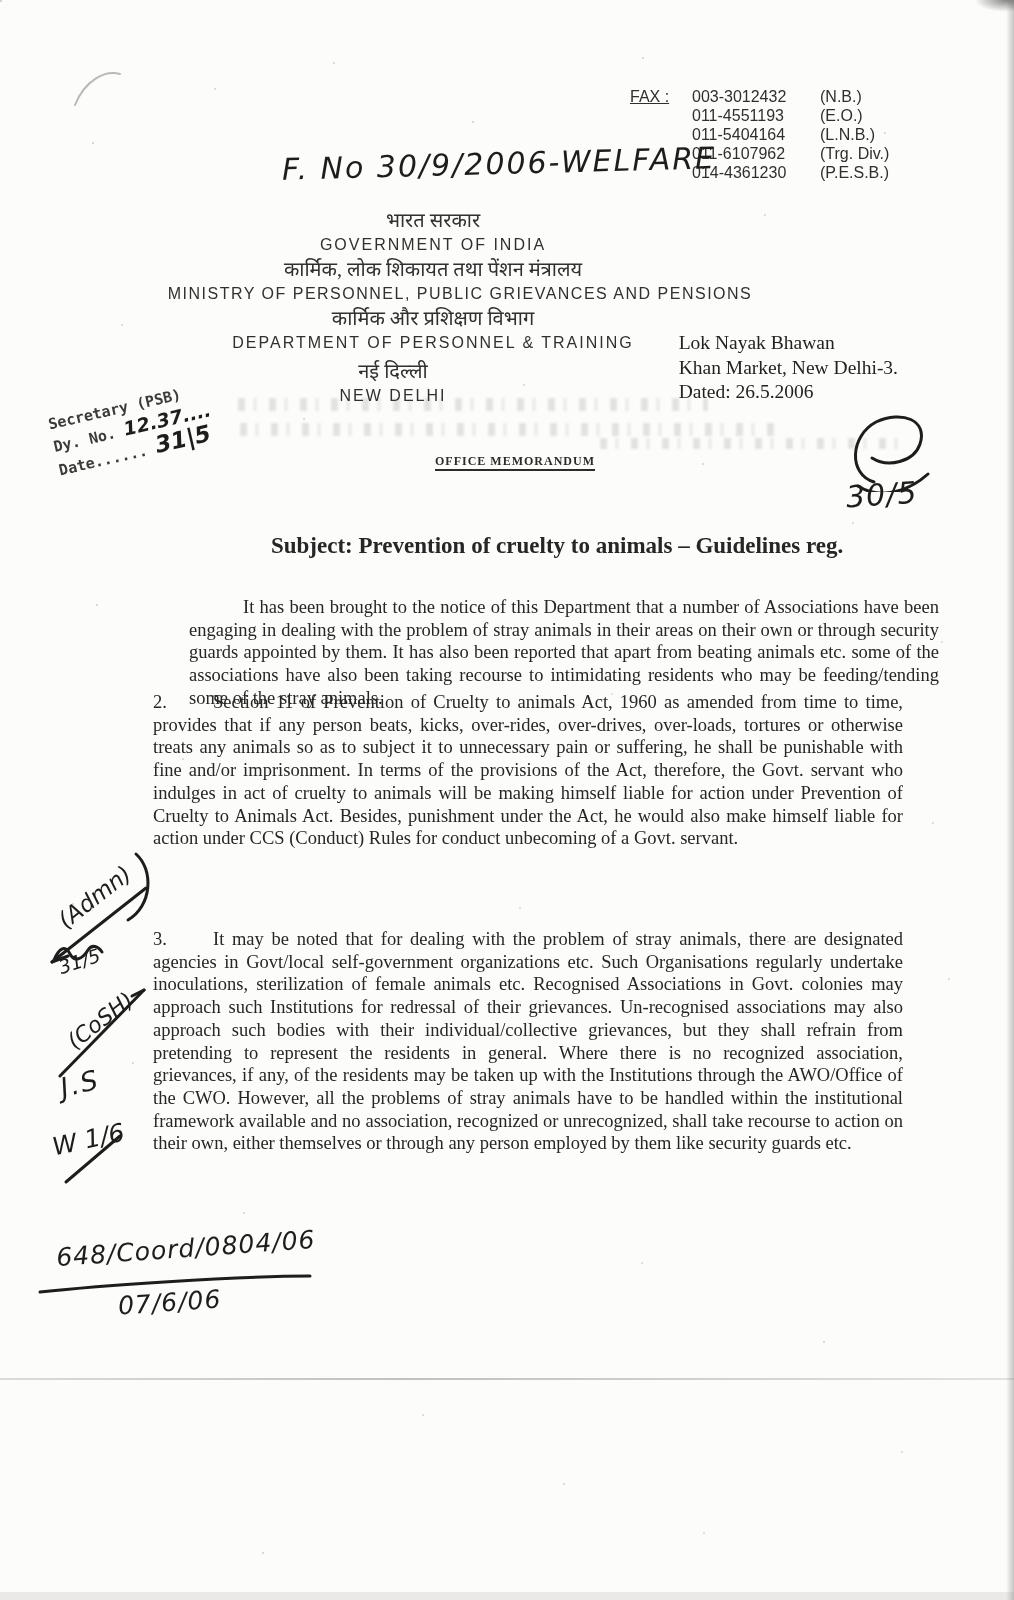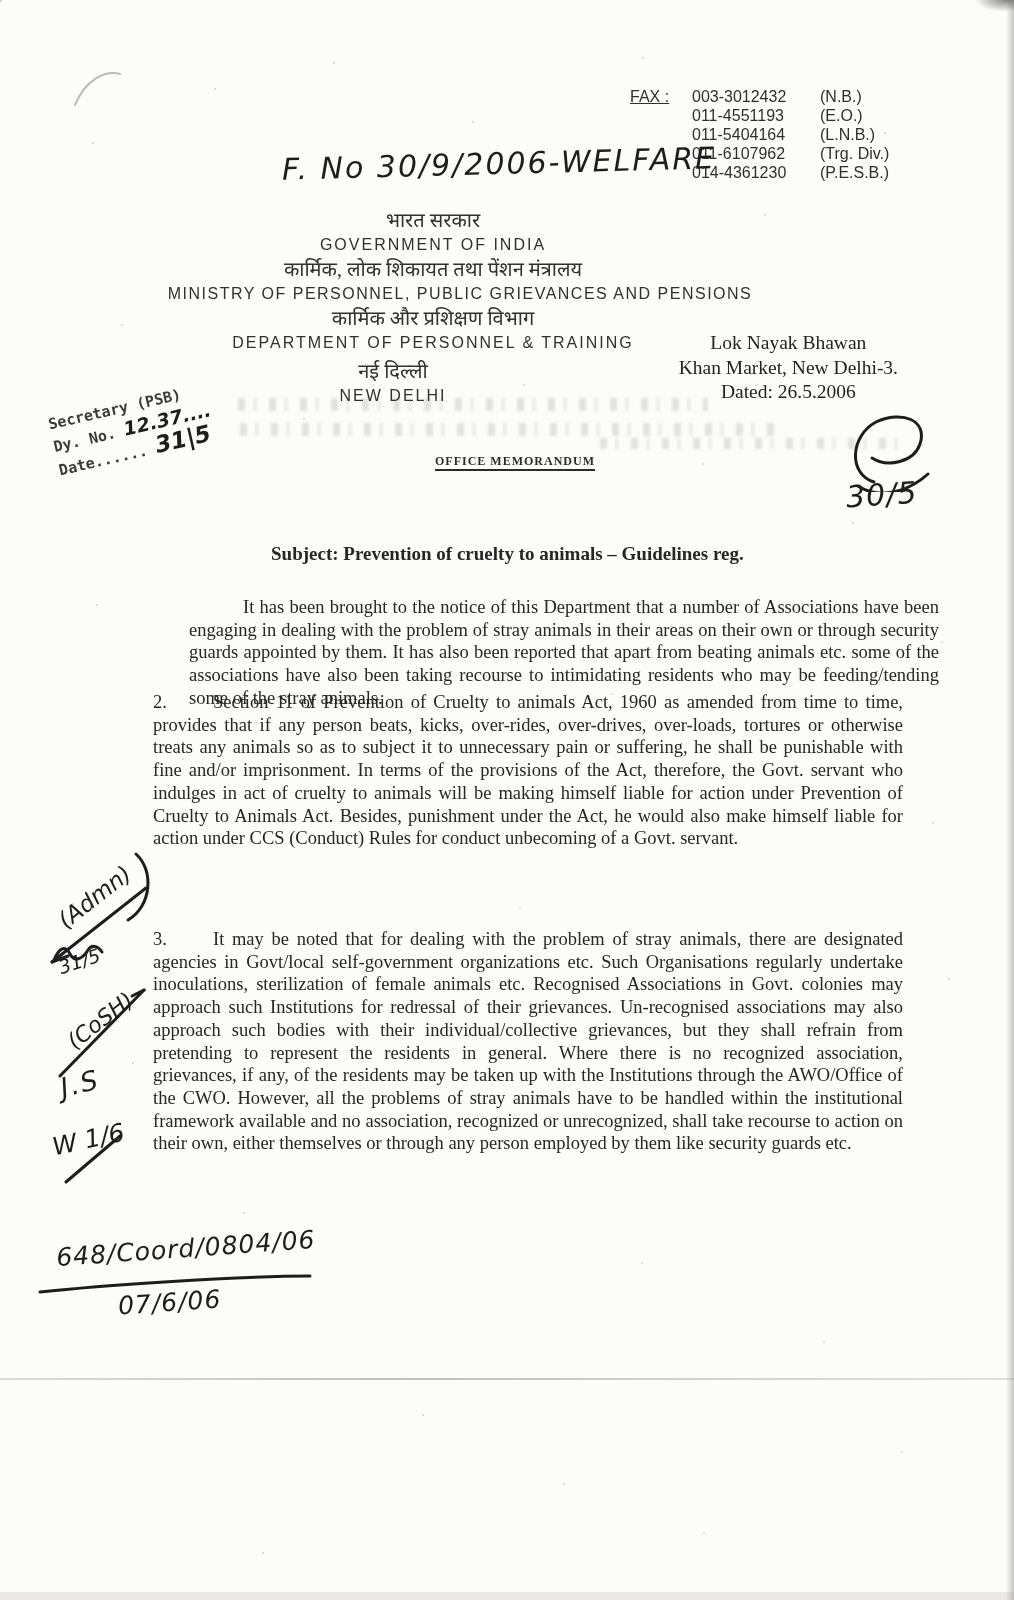--- a/index.html
+++ b/index.html
@@ -52,37 +52,37 @@
   
   .hdr{left:0;top:183px;width:936px;text-align:center;color:#303030;margin-top:25px;}
   .hdr div{line-height:24.5px;}
   .hdr .hi{font-size:20px;transform:translateX(-35px);}
   .hdr .en{font-family:"Liberation Sans",sans-serif;font-size:16px;letter-spacing:2px;transform:translateX(-35px);}
   .hdr .en.wide{letter-spacing:1.5px;transform:translateX(-8px);}
   .hdr .shift{transform:translateX(-75px);}
   .hdr .gap{height:4px;}
 
   
-  .addr{right:116px;top:331px;text-align:center;font-size:19.5px;line-height:24.5px;color:#222;}
+  .addr{right:116px;top:331px;text-align:left;font-size:19.5px;line-height:24.5px;color:#222;}
 
   
   .hand{font-family:"DejaVu Sans",sans-serif;font-style:italic;color:#1d1d1d;}
 
   .fileno{left:282px;top:146px;font-size:30px;letter-spacing:2px;transform:rotate(-1.5deg);font-weight:500;}
 
   
   .stamp{left:52px;top:396px;transform:rotate(-13deg);font-family:"DejaVu Sans Mono",monospace;
     font-size:15px;font-weight:bold;color:#3b3b3b;line-height:21px;white-space:nowrap;}
   .stamp .hv{font-family:"DejaVu Sans",sans-serif;font-style:italic;font-size:19px;color:#1d1d1d;}
   .stamp .big{font-size:23px;}
 
   
   .om{left:0;top:451px;width:1030px;text-align:center;}
   .om span{font-size:12px;font-weight:bold;letter-spacing:1px;border-bottom:2.5px solid #2b2b2b;padding-bottom:1px;}
-  .subject{left:271px;top:533px;font-size:19px;font-weight:bold;color:#262626;margin-top:10px;}
+  .subject{left:271px;top:533px;font-size:23px;font-weight:bold;color:#262626;}
 
   
   .para{left:153px;width:750px;font-size:18.5px;line-height:22.7px;text-align:justify;color:#262626;}
   .para .pnum{display:inline-block;width:60px;}
   .indent{text-indent:54px;margin-left:36px;}
   .p1{top:596px;}
   .p2{top:691px;}
   .p3{top:928px;}
 
   

